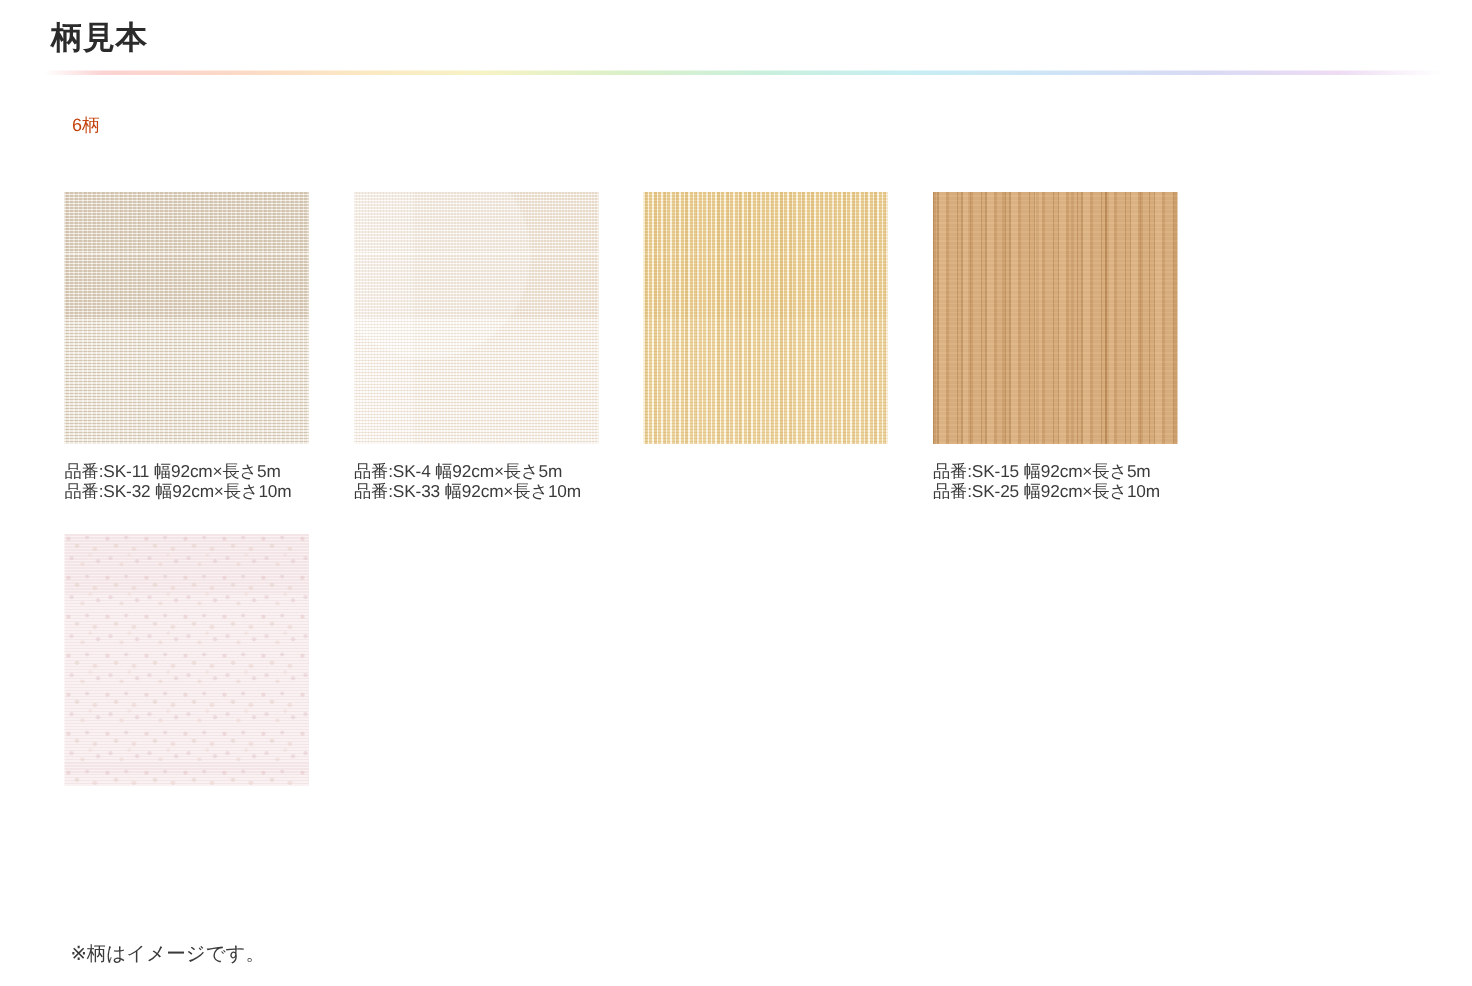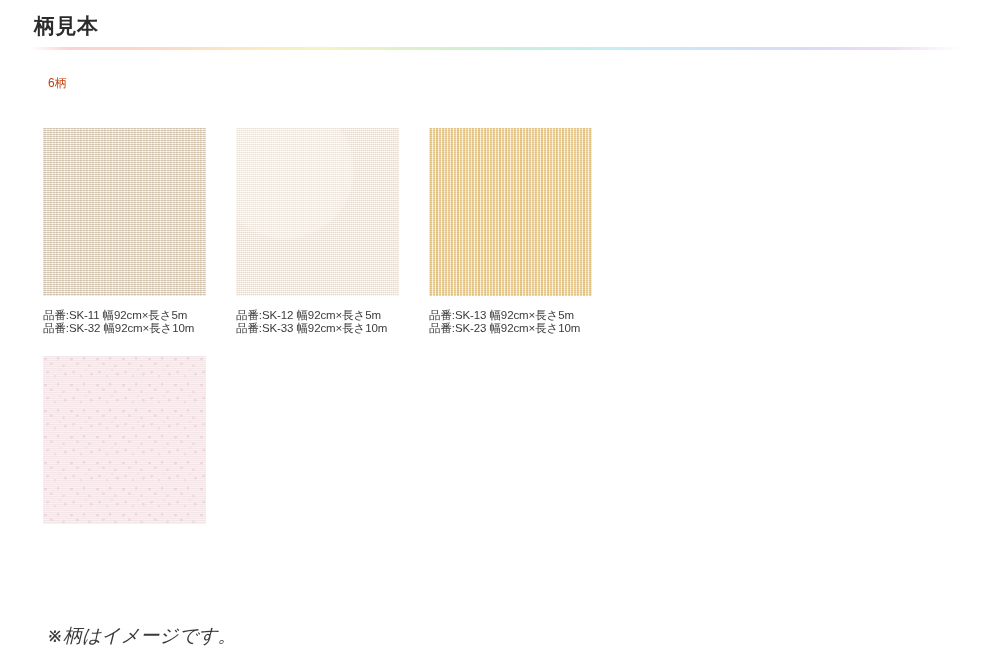--- a/index.html
+++ b/index.html
@@ -167,25 +167,24 @@
       radial-gradient(circle at 66% 54%, rgba(235,214,206,0.40) 0 1.0px, rgba(0,0,0,0) 1.4px),
       repeating-linear-gradient(0deg, rgba(255,255,255,0.35) 0px, rgba(255,255,255,0.35) 1px, rgba(226,205,207,0.16) 1px, rgba(226,205,207,0.16) 2px);
     background-size: 26px 26px, 26px 26px, 26px 26px, 26px 26px, 26px 26px, 26px 26px, 26px 26px, 26px 26px, auto;
   }
 
   
   .footer-note {
     position: absolute;
     left: 47px;
     top: 627px;
-    font-size: 19px;
+    font-size: 13px;
     line-height: 18px;
     color: #3a3a3a;
     white-space: nowrap;
-    font-style: italic;
   }
 </style>
 </head>
 <body>
 
 <div class="page-header">
   <div class="page-title">柄見本</div>
   <div class="rainbow-rule"></div>
 </div>
 
@@ -199,35 +198,38 @@
       <div class="swatch-tile tex-sk11"></div>
       <div class="swatch-caption">
         <span class="caption-line">品番:SK-11 幅92cm×長さ5m</span>
         <span class="caption-line">品番:SK-32 幅92cm×長さ10m</span>
       </div>
     </div>
 
     <div class="swatch-card">
       <div class="swatch-tile tex-sk12"></div>
       <div class="swatch-caption">
-        <span class="caption-line">品番:SK-12 幅92cm×長さ5m</span>
+        <span class="caption-line">品番:SK-4 幅92cm×長さ5m</span>
         <span class="caption-line">品番:SK-33 幅92cm×長さ10m</span>
       </div>
     </div>
 
     <div class="swatch-card">
       <div class="swatch-tile tex-sk13"></div>
+    </div>
+
+
+    <div class="swatch-card">
+      <div class="swatch-tile tex-sk15"></div>
       <div class="swatch-caption">
-        <span class="caption-line">品番:SK-13 幅92cm×長さ5m</span>
-        <span class="caption-line">品番:SK-23 幅92cm×長さ10m</span>
+        <span class="caption-line">品番:SK-15 幅92cm×長さ5m</span>
+        <span class="caption-line">品番:SK-25 幅92cm×長さ10m</span>
       </div>
     </div>
 
-
-
   </div>
 
   <div class="swatch-row">
 
     <div class="swatch-card">
       <div class="swatch-tile tex-sk16"></div>
     </div>
 
   </div>
 

